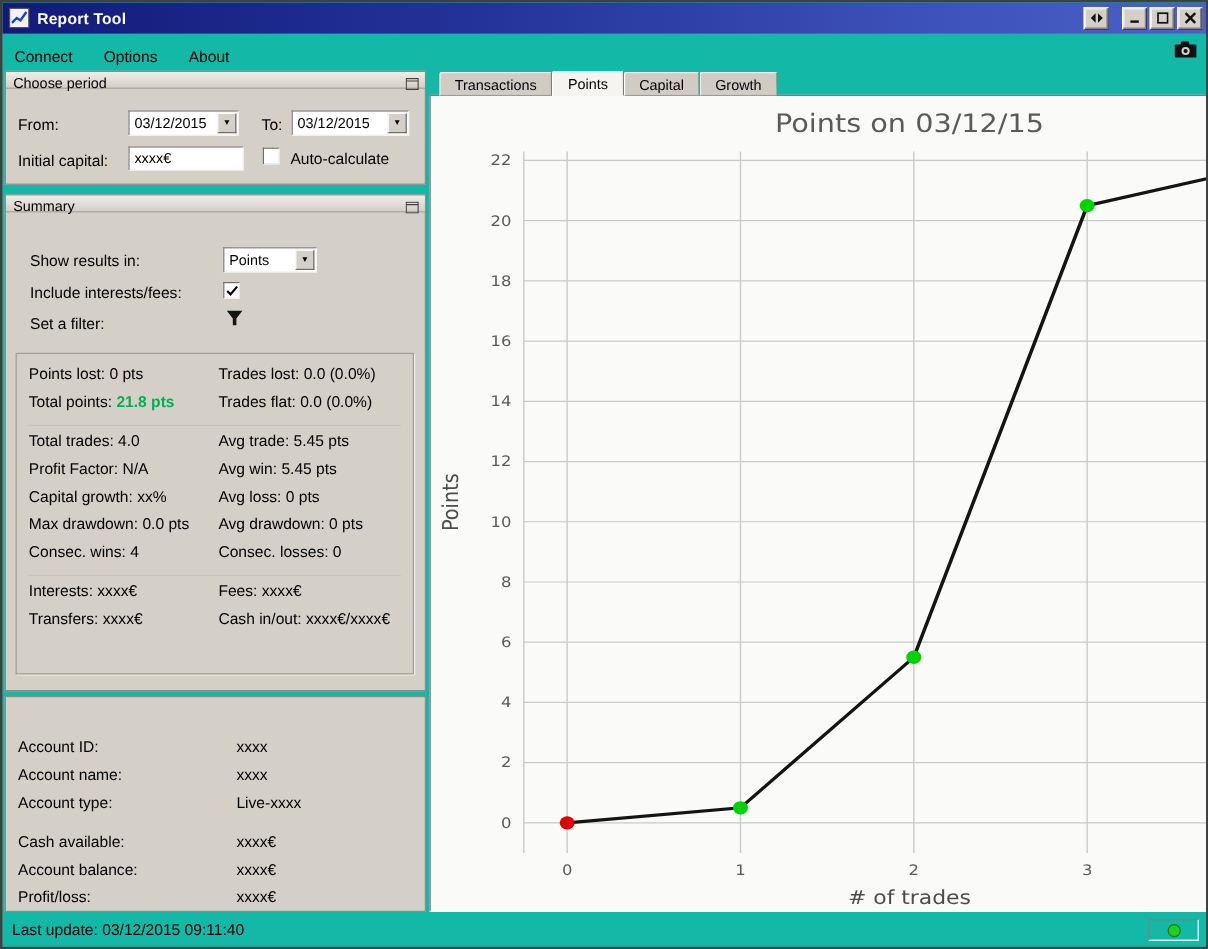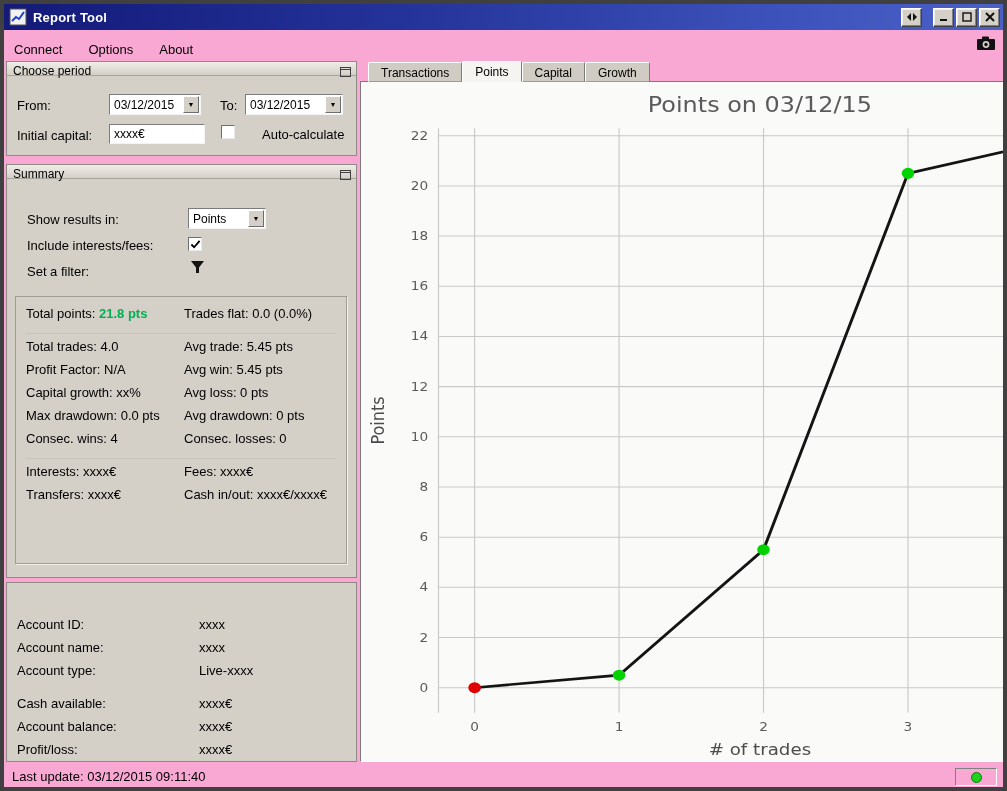--- a/index.html
+++ b/index.html
@@ -1,22 +1,22 @@
 <!DOCTYPE html>
 <html><head>
 <meta charset="utf-8">
 <style>
   * { margin:0; padding:0; box-sizing:border-box; }
   html,body { background:#9a9a9a; }
   body { font-family:"Liberation Sans", sans-serif; }
 
   .win {
     position:relative; width:1007px; height:791px;
-    background:#f9a8d4;
-    border:4px solid #404040;
+    background:#14b8a6;
+    border:2px solid #404040;
     overflow:hidden;
   }
 
   
   .titlebar {
     position:absolute; left:0; top:0; right:0; height:26px;
     background:linear-gradient(90deg,#131a78 0%, #24339a 40%, #3b50b8 75%, #4b61c8 100%);
     display:flex; align-items:center; padding:0 3px;
   }
   .app-icon { width:18px; height:18px; margin:0 6px 0 2px; display:inline-block; }
@@ -190,21 +190,21 @@
       <span class="combo-arrow">▼</span>
     </div>
     <span class="lbl" style="left:213px; top:36px;">To:</span>
     <div class="combo" style="left:238px; top:32px; width:98px;">
       <span class="combo-text">03/12/2015</span>
       <span class="combo-arrow">▼</span>
     </div>
     <span class="lbl" style="left:10px; top:66px;">Initial capital:</span>
     <input class="text-input" style="left: 102px; top: 62px; width: 96px;" value="xxxx€">
     <span class="checkbox" style="left:214px; top:63px;"></span>
-    <span class="lbl" style="left:255px; top:65px;">Auto-calculate</span>
+    <span class="lbl" style="left:237px; top:65px;">Auto-calculate</span>
   </div>
 
   <div class="section" style="left:2px; top:160px; width:351px; height:414px;">
     <div class="section-header">
       <span>Summary</span>
       <button class="float-btn">
         <svg width="11" height="10" viewBox="0 0 11 10">
           <rect x="0.5" y="0.5" width="10" height="9" fill="none" stroke="#404040"></rect>
             <line x1="0.5" y1="2.5" x2="10.5" y2="2.5" stroke="#404040"></line>
         </svg>
@@ -222,20 +222,24 @@
       </svg>
     </span>
     <span class="lbl" style="left:20px; top:99px;">Set a filter:</span>
     <button class="float-btn" style="position:absolute; left:182px; top:95px; width:16px; height:16px;">
       <svg width="15" height="15" viewBox="0 0 15 15">
         <path d="M1,1 H14 L9,7.5 V13 H6 V7.5 Z" fill="#141414"></path>
       </svg>
     </button>
 
     <div class="stats-box">
+      <div class="stat-row">
+        <span>Points lost: 0 pts</span>
+        <span>Trades lost: 0.0 (0.0%)</span>
+      </div>
       <div class="stat-row">
         <span><span>Total points: </span><span class="green-val" style="color: rgb(0, 176, 80); font-weight: bold;">21.8 pts</span></span>
         <span>Trades flat: 0.0 (0.0%)</span>
       </div>
       <div class="divider"></div>
       <div class="stat-row">
         <span>Total trades: 4.0</span>
         <span>Avg trade: 5.45 pts</span>
       </div>
       <div class="stat-row">

